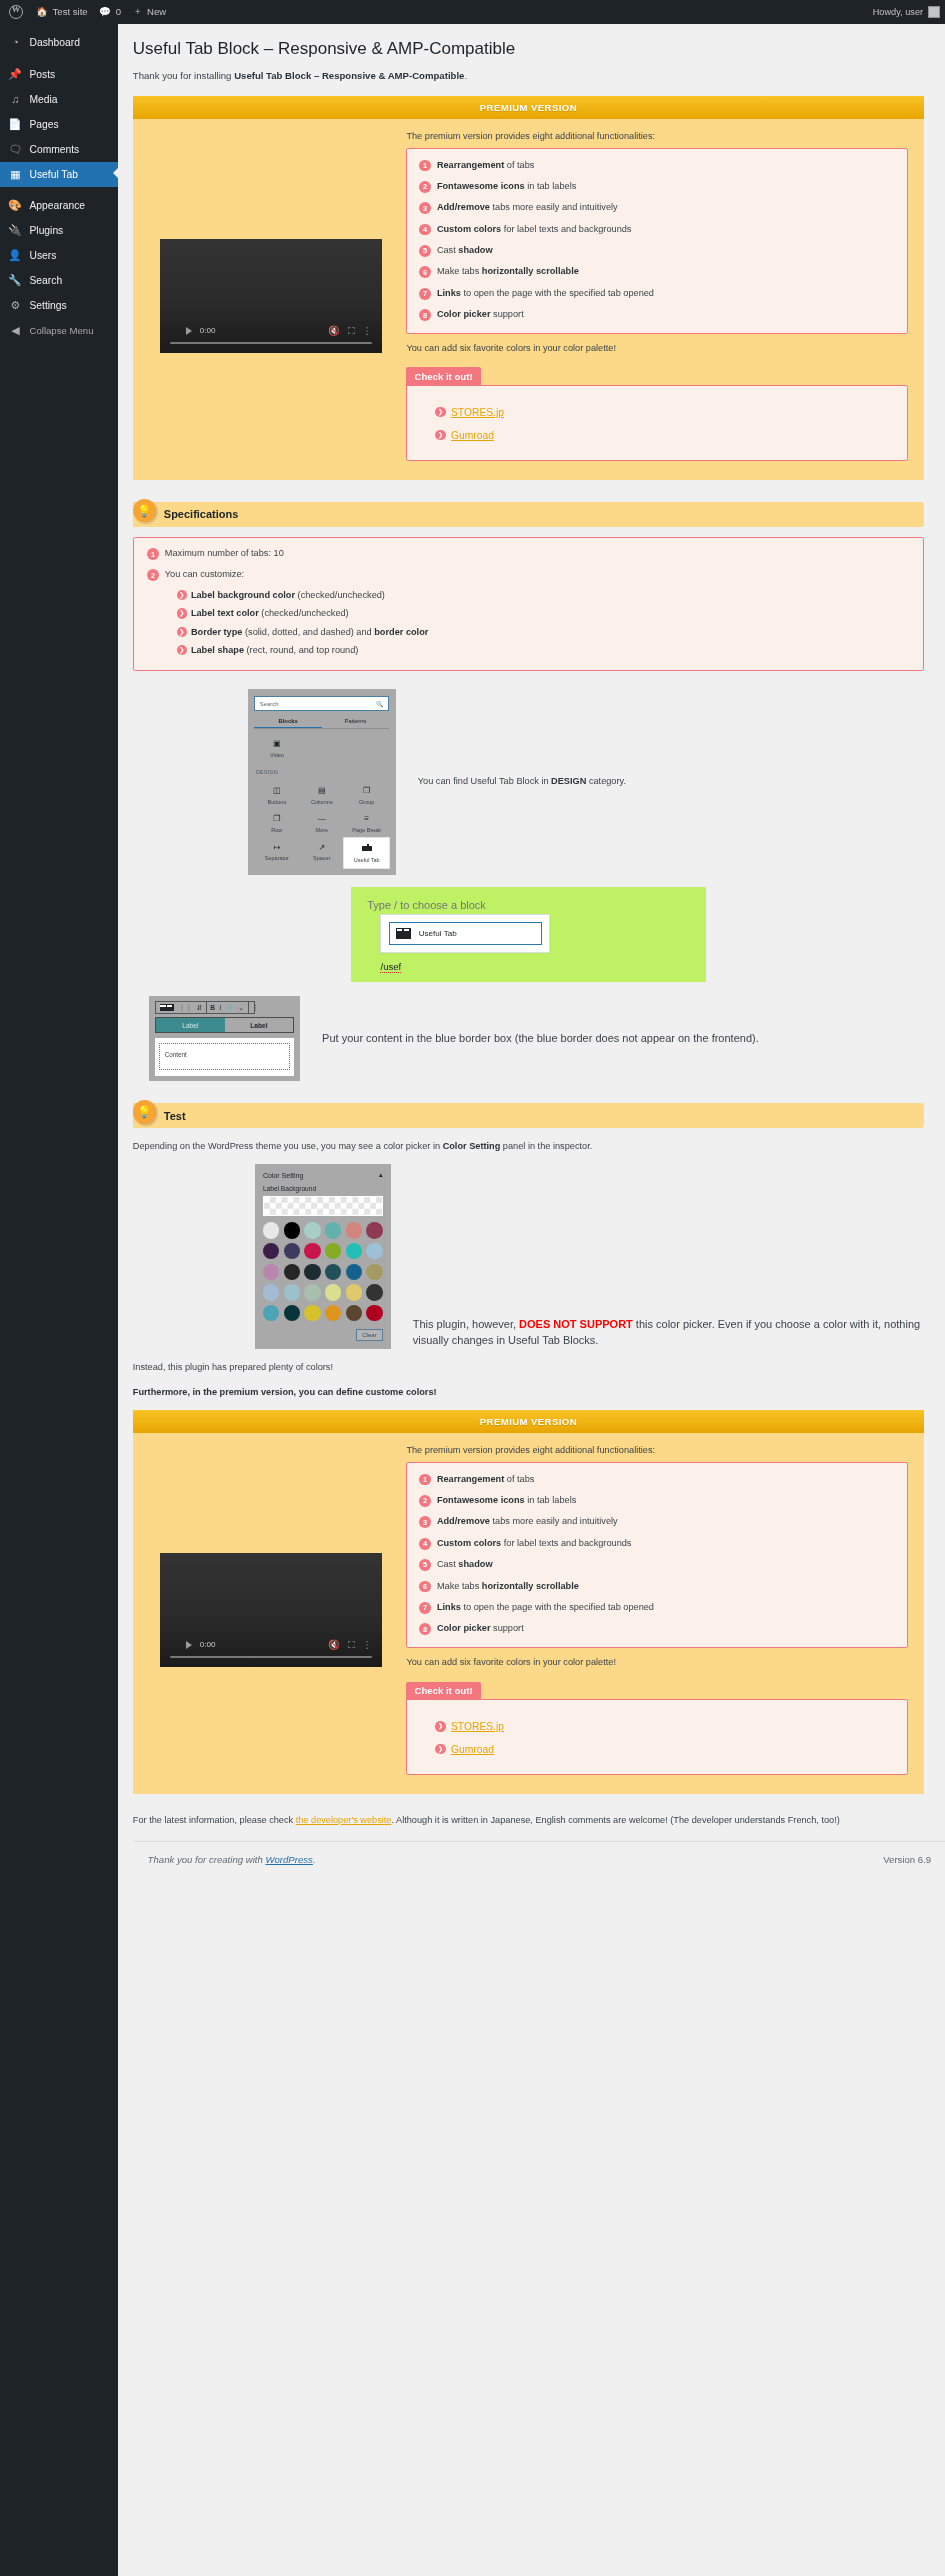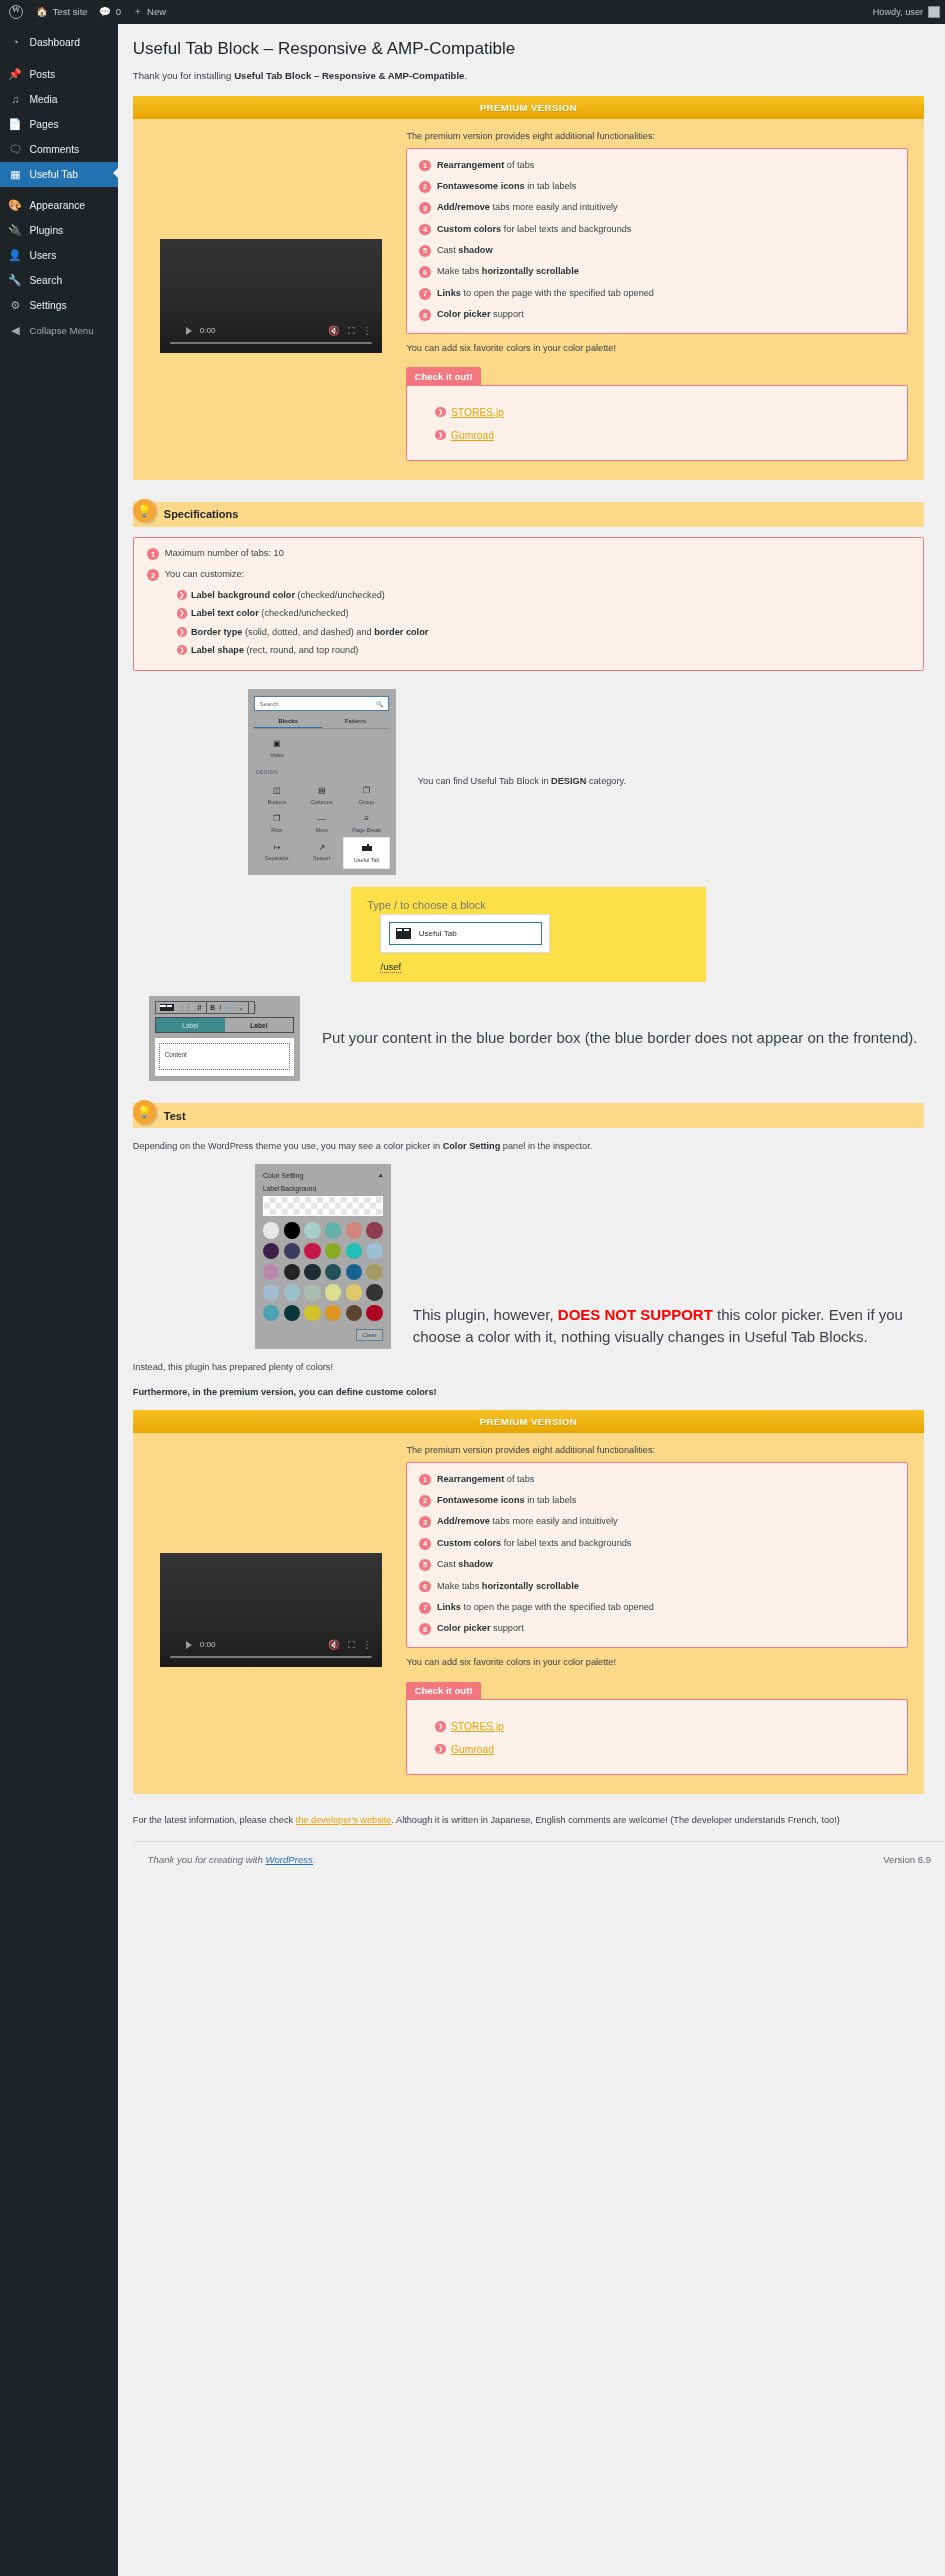--- a/index.html
+++ b/index.html
@@ -220,21 +220,21 @@
   .ins-cell {
     display: flex; flex-direction: column; align-items: center; gap: 3.7px;
     padding: 5.2px 1.5px; font-size: 5.5px; color: #3c434a; cursor: pointer;
   }
   .ins-cell.sel { background: #fff; box-shadow: 0 0 0 0.7px #fff; }
   .ins-ic { font-size: 8.1px; color: #1d2327; line-height: 1; }
   .ins-label-group { font-size: 5.2px; color: #50575e; padding: 5.2px 0 1.5px 1.5px; letter-spacing: 0.4px; }
   .side-note { font-size: 9.2px; line-height: 1.5; }
 
   
-  .slash-wrap { background: #fde047; padding: 11.8px 16.3px 8.9px 16.3px; width: 355px; margin: 5.9px auto 0 auto;}
+  .slash-wrap { background: #bef264; padding: 11.8px 16.3px 8.9px 16.3px; width: 355px; margin: 5.9px auto 0 auto;}
   .slash-title { font-size: 11px; color: #757575; margin-bottom: 3px; }
   .slash-pop {
     background: #fff; border: 0.7px solid #ddd; padding: 7.4px;
     width: 170px; margin-left: 13.3px; box-shadow: 0 0.7px 2.2px rgba(0,0,0,.08);
   }
   .slash-item {
     border: 1.1px solid #2a7ab0; display: flex; align-items: center;
     gap: 7.4px; padding: 5.2px 6.6px; font-size: 8.1px; color: #1d2327;
   }
   .tab-icon { width: 14.8px; height: 10.3px; background: #1d2327; position: relative; flex:0 0 14.8px;}
@@ -267,21 +267,21 @@
     flex: 1; text-align: center; font-size: 6.6px; padding: 3.7px 0;
     color: #1d2327; font-weight: bold;
   }
   .ed-tab.sel { background: #3d8b8e; color: #cfe8e8; font-weight: normal; }
   .ed-tab.plain { background: #a9a9a9; }
   .ed-content-wrap { background: #fff; padding: 5.2px 4.4px; margin-top: 4.4px; }
   .ed-content {
     border: 0.7px dotted #6b5ce7; font-size: 6.3px; color: #3c434a;
     padding: 6.6px 4.4px 11.8px 4.4px;
   }
-  .mock-note { font-size: 15px; line-height: 1.5; }
+  .mock-note { font-size: 11px; line-height: 1.5; }
 
   
   .cp-mock { width: 159px; background: #a9a9a9; padding: 7.4px 8.1px; margin-left: 122px; }
   .cp-head { display: flex; justify-content: space-between; align-items: center; font-size: 7px; color: #1d2327; font-weight: 500;}
   .cp-sub { font-size: 6.6px; color: #1d2327; margin: 5.9px 0 3.7px 0; }
   .cp-bar {
     border: 1.5px solid #fff; height: 20.7px;
     background-image:
       linear-gradient(45deg,#e3e3e3 25%,transparent 25%,transparent 75%,#e3e3e3 75%),
       linear-gradient(45deg,#e3e3e3 25%,transparent 25%,transparent 75%,#e3e3e3 75%);

